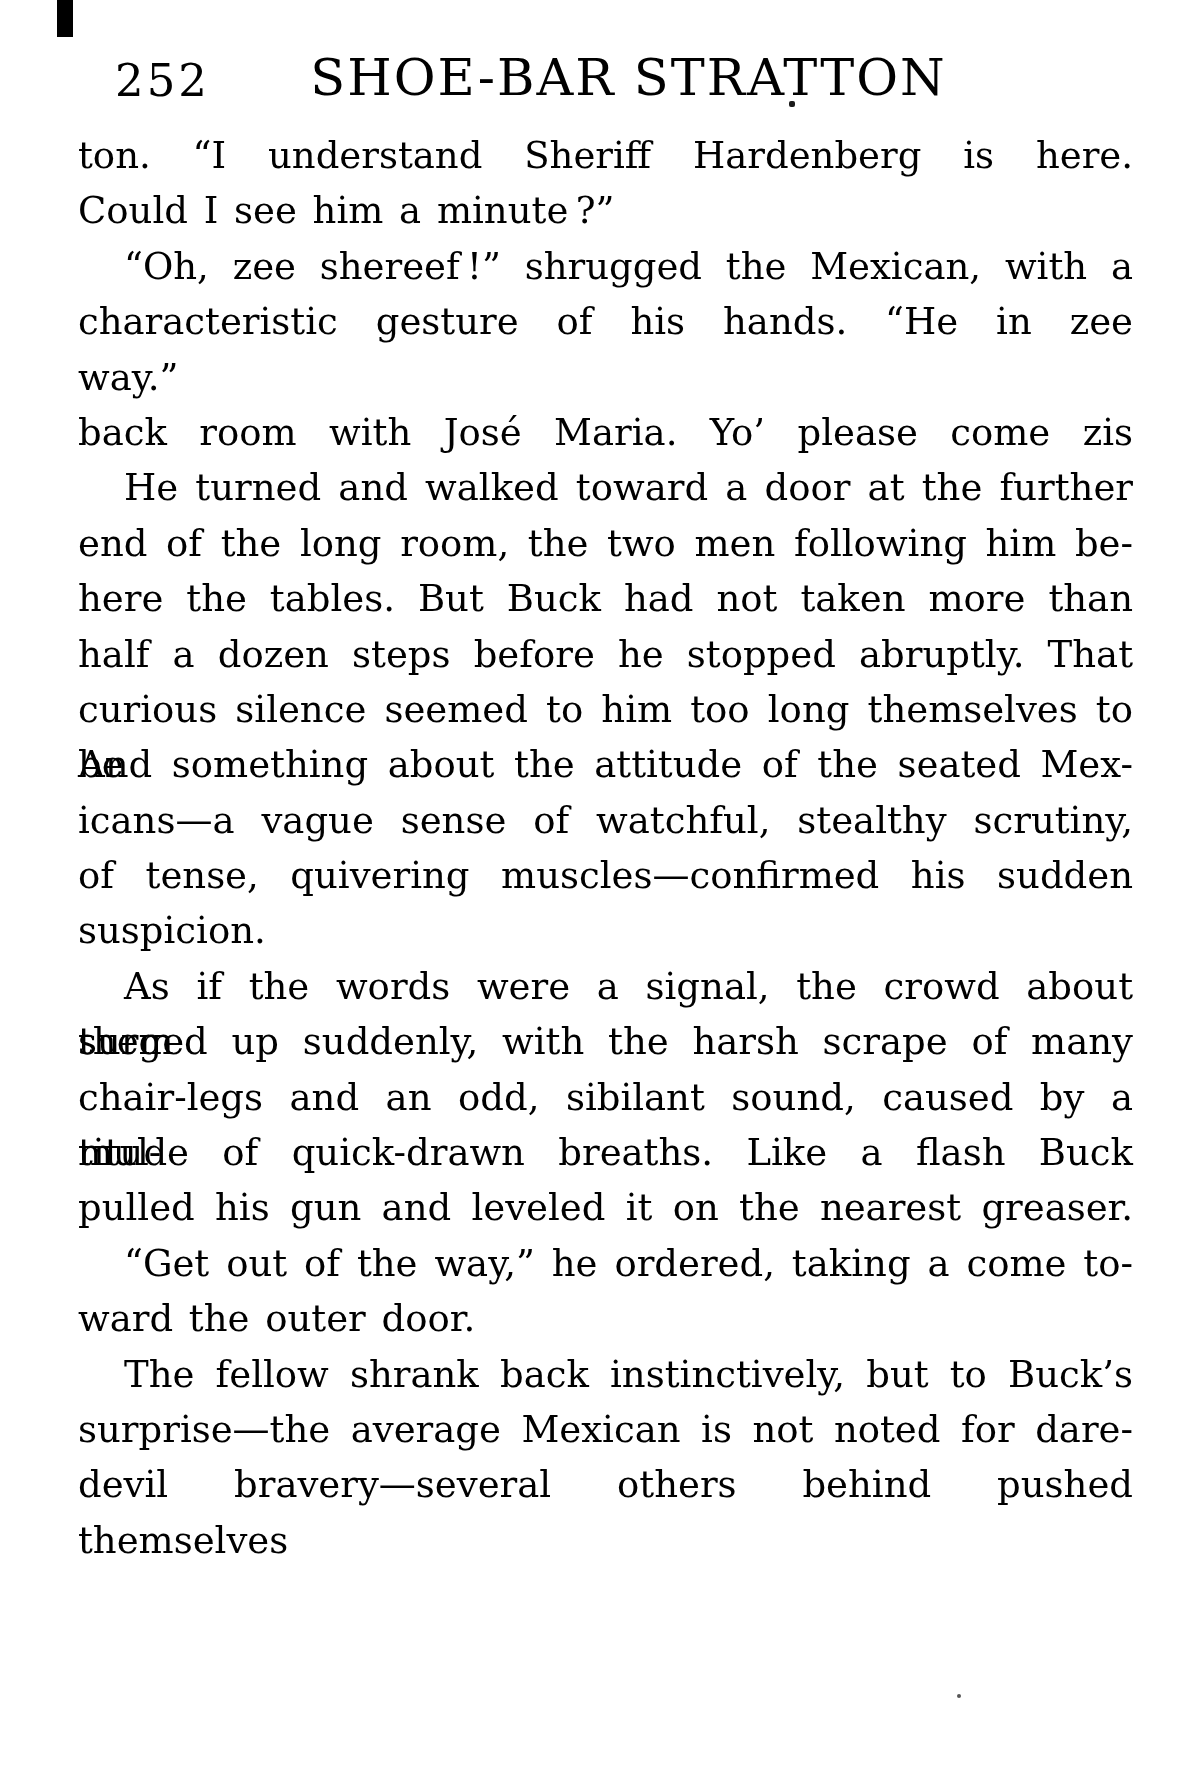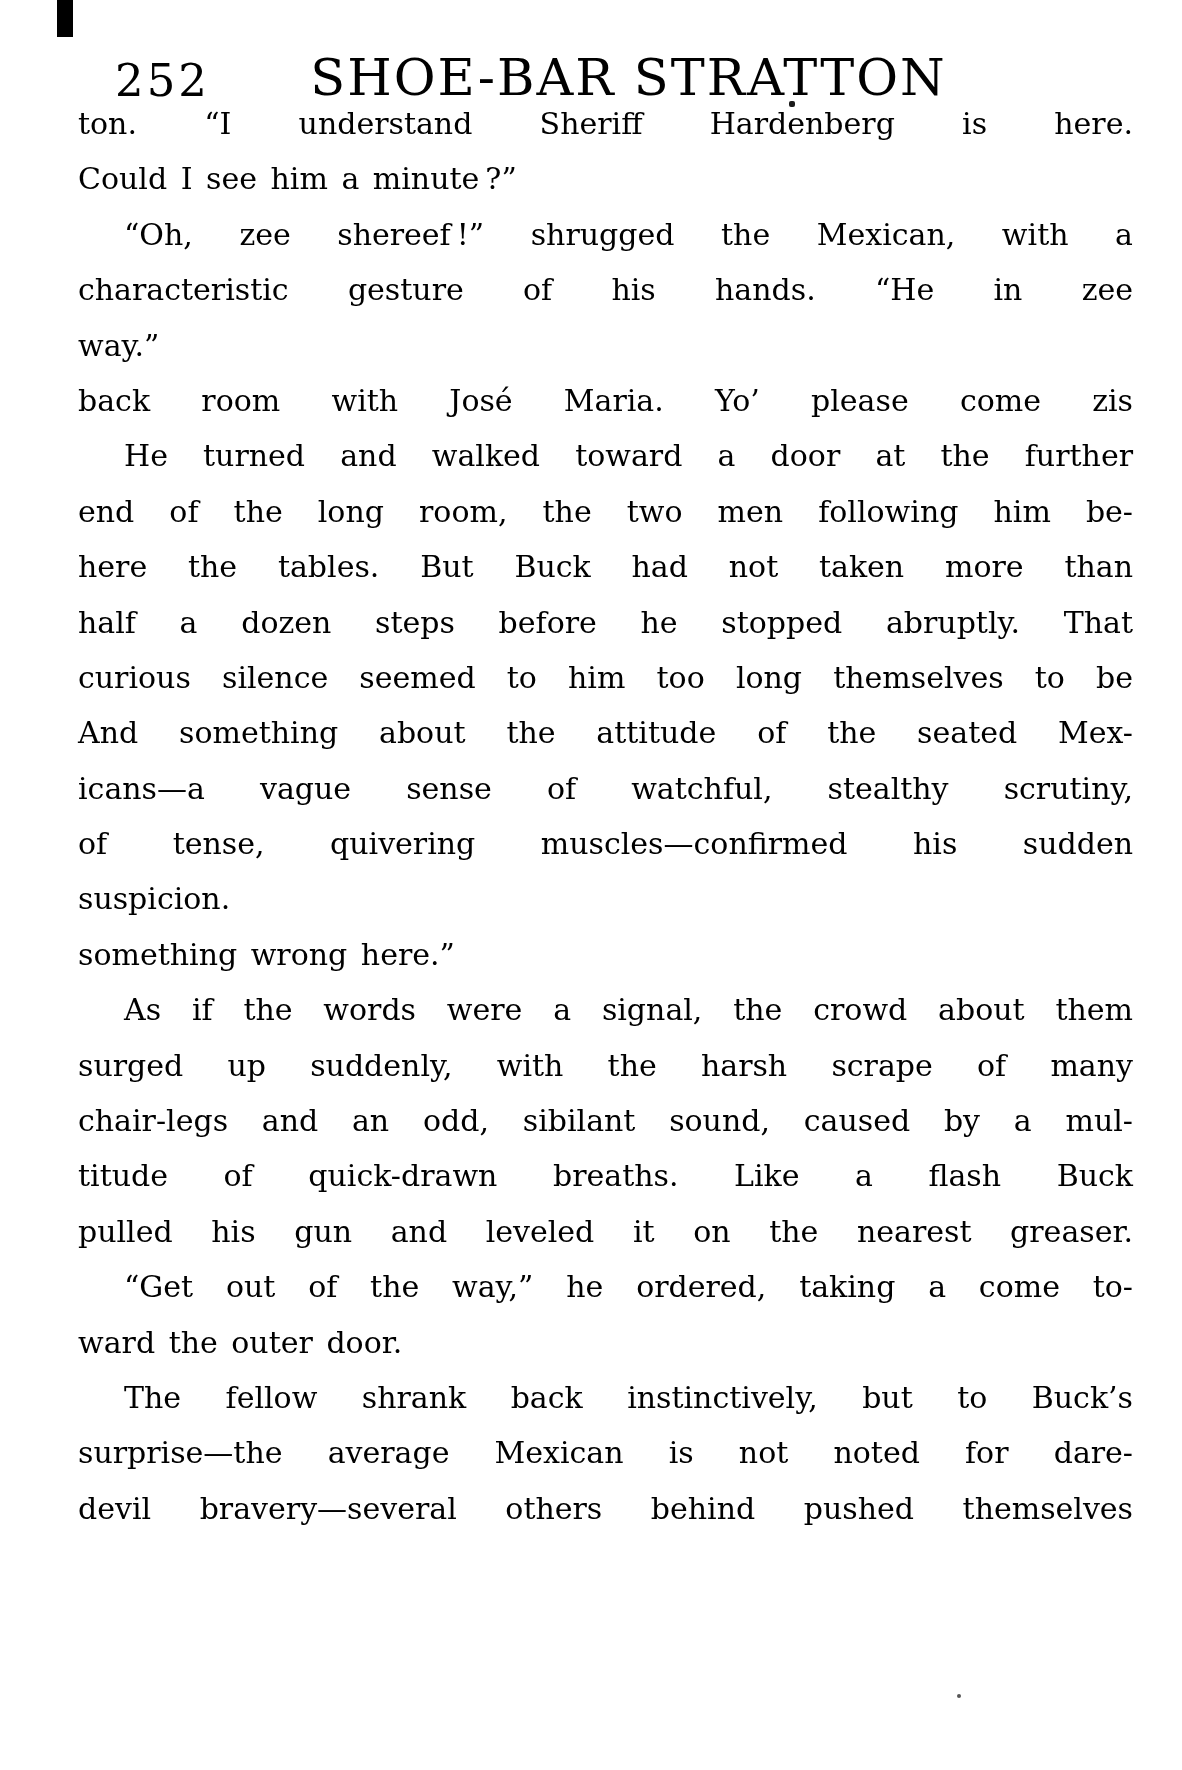--- a/index.html
+++ b/index.html
@@ -27,24 +27,24 @@
     top: 0;
     text-align: center;
     transform: translateX(22px);
     font-size: 51px;
     letter-spacing: 2px;
     white-space: nowrap;
   }
   
   .text-block {
     position: absolute;
-    top: 96px;
+    top: 128px;
     left: 78px;
     width: 1055px;
-    font-size: 30px;
+    font-size: 37px;
     line-height: 55.4px;
     word-spacing: 4px;
   }
   .line {
     text-align: justify;
     text-align-last: justify;
     white-space: normal;
     height: 55.4px;
   }
   .line.no-fill {
@@ -97,21 +97,20 @@
       <div class="line">back  room  with  José  Maria.  Yo’  please  come  zis</div>
       <div class="line indent">He turned and walked toward a door at the further</div>
       <div class="line">end of the long room, the two men following him be-</div>
       <div class="line">here the tables.  But Buck had not taken more than</div>
       <div class="line">half a dozen steps before he stopped abruptly.  That</div>
       <div class="line">curious silence seemed to him too long themselves to be</div>
       <div class="line">And  something  about  the  attitude  of  the  seated  Mex-</div>
       <div class="line">icans—a  vague  sense  of  watchful,  stealthy  scrutiny,</div>
       <div class="line">of  tense,  quivering  muscles—confirmed  his  sudden</div>
       <div class="line no-fill">suspicion.</div>
-      <div class="line no-fill">something wrong here.”</div>
       <div class="line indent">As if the words were a signal, the crowd about them</div>
       <div class="line">surged  up  suddenly,  with  the  harsh  scrape  of  many</div>
       <div class="line">chair-legs and an odd, sibilant sound, caused by a mul-</div>
       <div class="line">titude  of  quick-drawn  breaths.  Like  a  flash  Buck</div>
       <div class="line">pulled  his  gun  and  leveled  it  on  the  nearest  greaser.</div>
       <div class="line indent">“Get out of the way,” he ordered, taking a come to-</div>
       <div class="line no-fill">ward the outer door.</div>
       <div class="line indent">The fellow shrank back instinctively, but to Buck’s</div>
       <div class="line">surprise—the average Mexican is not noted for dare-</div>
       <div class="line">devil bravery—several others behind pushed themselves</div>

